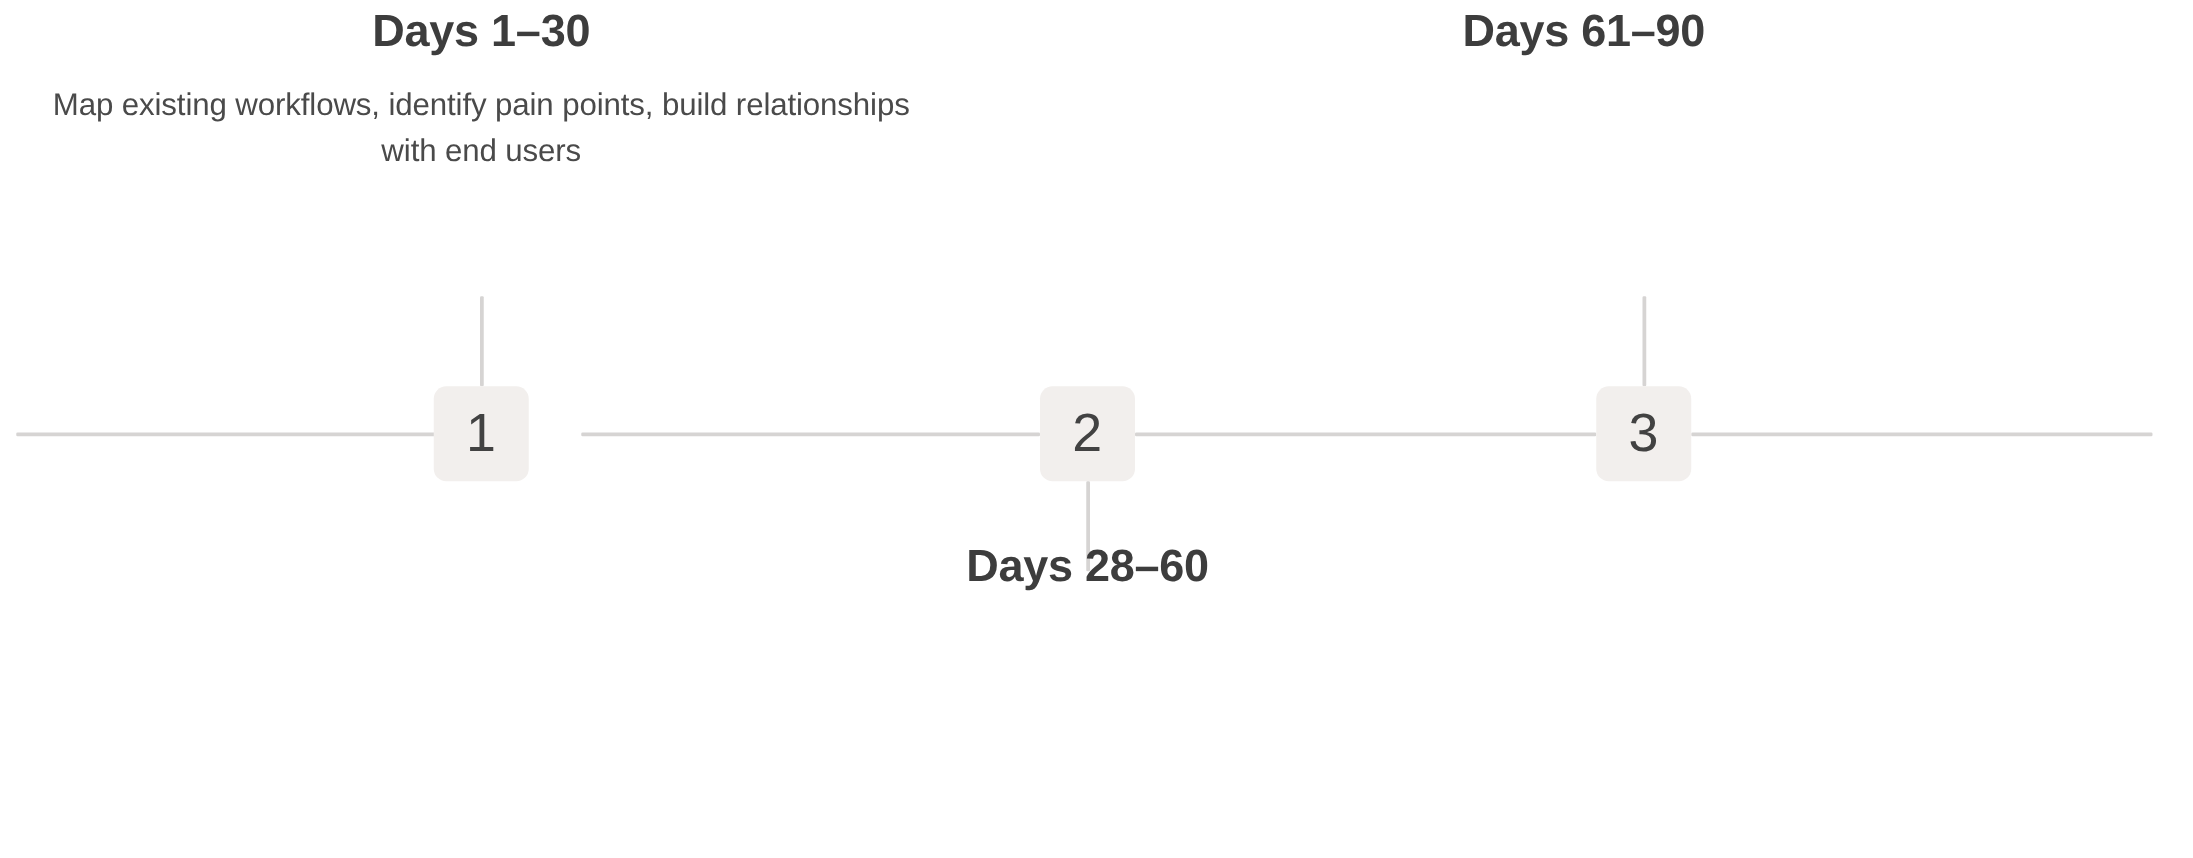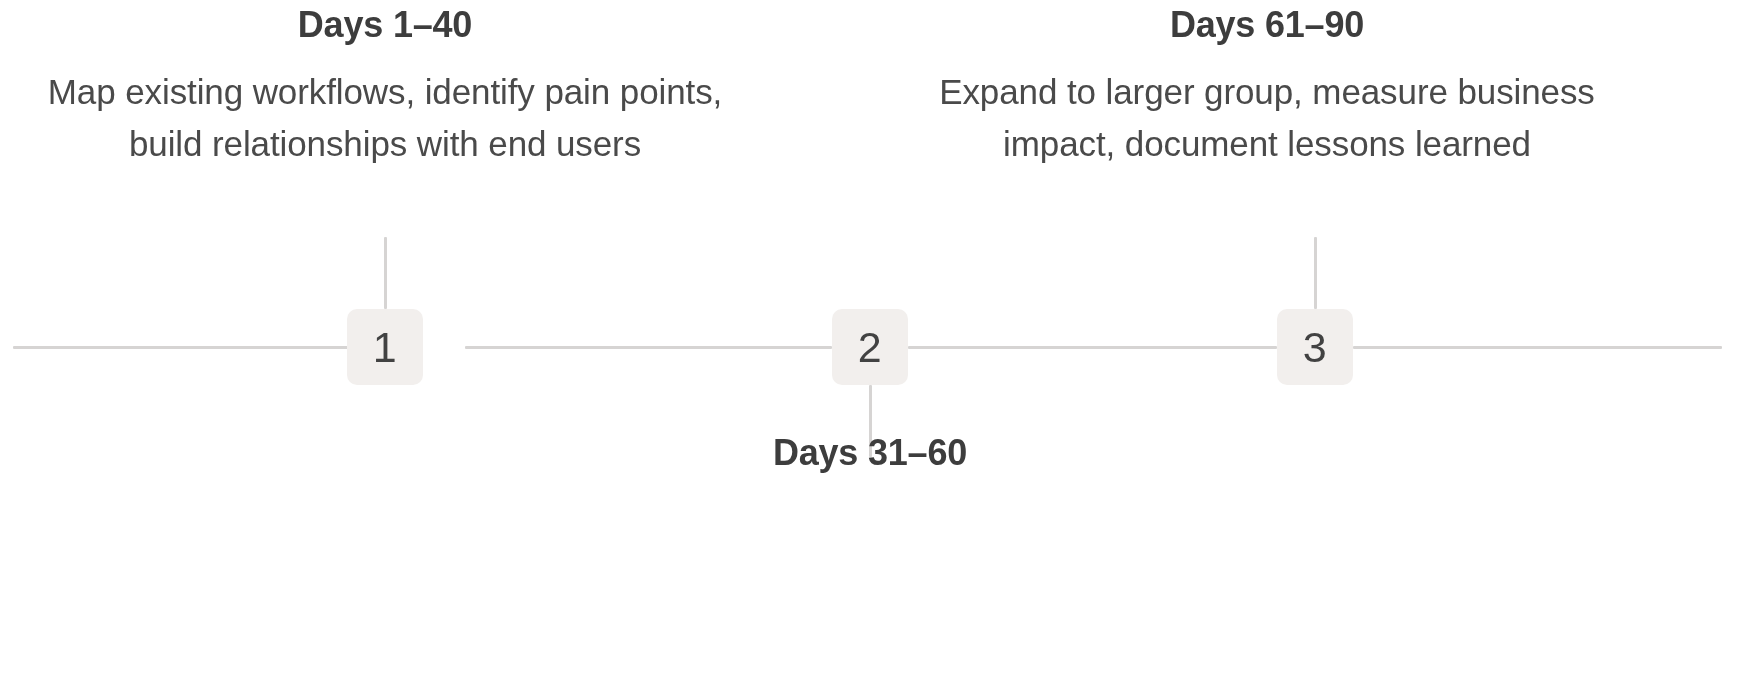--- a/index.html
+++ b/index.html
@@ -70,21 +70,21 @@
     font-size: 36px;
     font-weight: 700;
     color: #3D3D3D;
     line-height: 1.18;
     letter-spacing: -0.2px;
     margin: 0;
     white-space: nowrap;
   }
 
   .stage-body {
-    font-size: 35px;
+    font-size: 25px;
     font-weight: 400;
     color: #4A4A4A;
     line-height: 1.48;
     letter-spacing: -0.1px;
     margin: 0;
   }
 
   
   #stage-1-text  { left: 40px;   top: 4px;   width: 690px; }
   #stage-1-text .stage-body { margin-top: 20px; }
@@ -104,43 +104,42 @@
 
   <div class="axis-line" style="left:13px; top:346px; width:376px;"></div>
 
   <div class="axis-line" style="left:465px; top:346px; width:367px;"></div>
 
   <div class="axis-line" style="left:908px; top:346px; width:369px;"></div>
 
   <div class="axis-line" style="left:1353px; top:346px; width:369px;"></div>
 
   <div class="stage-text" id="stage-1-text">
-    <p class="stage-heading">Days 1–40</p>
+    <p class="stage-heading">Days 1–30</p>
     <p class="stage-body">Map existing workflows, identify pain points, build relationships with end users</p>
   </div>
 
   <div class="stem" style="left:384px; top:237px; height:72px;"></div>
 
   <div class="marker" style="left:347px; top:309px;">
     <span class="marker-number">1</span>
   </div>
 
   <div class="marker" style="left:832px; top:309px;">
     <span class="marker-number">2</span>
   </div>
 
   <div class="stem" style="left:869px; top:385px; height:72px;"></div>
 
   <div class="stage-text" id="stage-2-text">
-    <p class="stage-heading">Days 31–60</p>
+    <p class="stage-heading">Days 28–60</p>
   </div>
 
   <div class="stage-text" id="stage-3-text">
     <p class="stage-heading">Days 61–90</p>
-    <p class="stage-body">Expand to larger group, measure business impact, document lessons learned</p>
   </div>
 
   <div class="stem" style="left:1314px; top:237px; height:72px;"></div>
 
   <div class="marker" style="left:1277px; top:309px;">
     <span class="marker-number">3</span>
   </div>
 
 </div>
 

